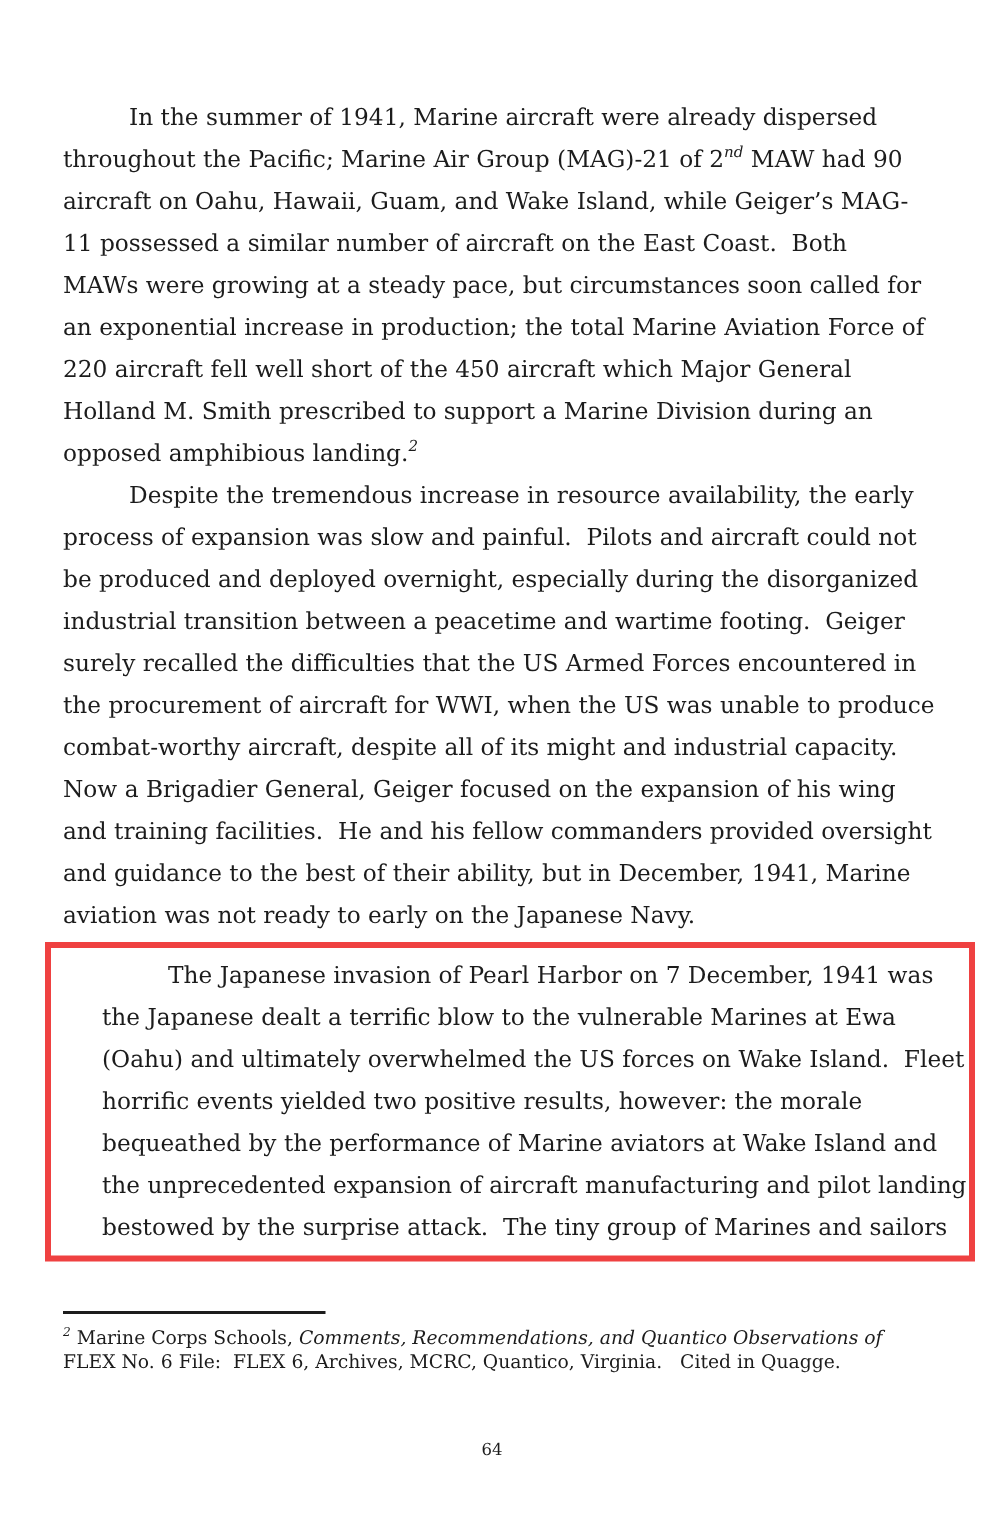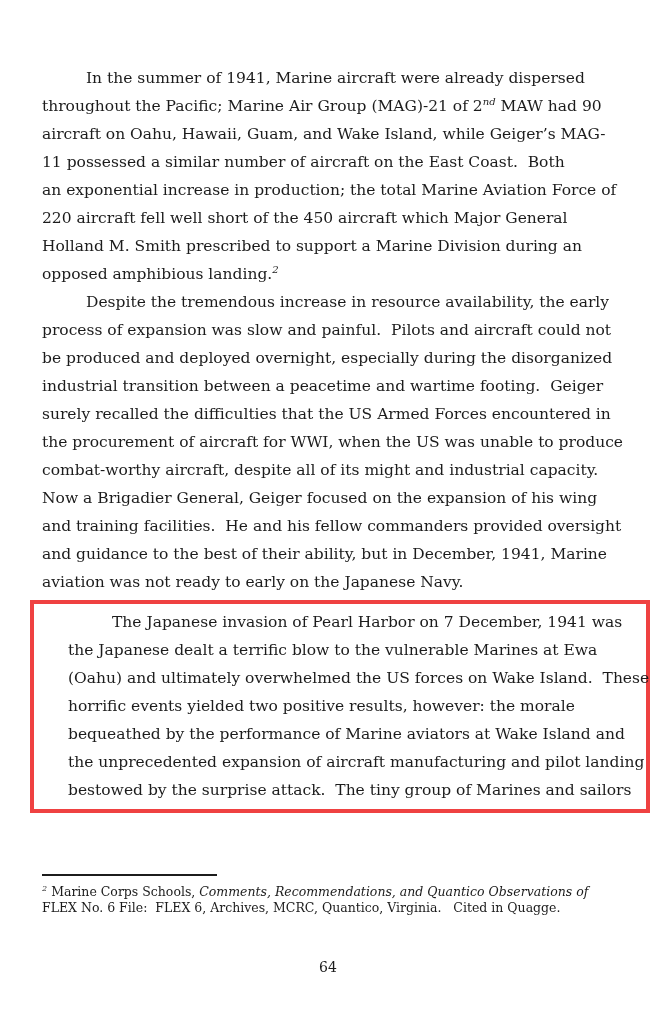--- a/index.html
+++ b/index.html
@@ -54,35 +54,36 @@
     line-height: 16px;
     height: 16px;
   }
   .footnote .line:first-child { text-indent: 0; }
   .page-number {
     position: absolute;
     top: 957px;
     left: 0;
     width: 100%;
     text-align: center;
-    font-size: 14px;
+    font-size: 11px;
     line-height: 20px;
   }
 </style>
 </head>
 <body>
 
 <div class="page">
 
   <div class="body-text">
     <div class="para">
         <div class="line"><span>In the summer of 1941, Marine aircraft were already dispersed</span></div>
         <div class="line"><span>throughout the Pacific; Marine Air Group (MAG)-21 of 2</span><sup>nd</sup><span> MAW had 90</span></div>
         <div class="line"><span>aircraft on Oahu, Hawaii, Guam, and Wake Island, while Geiger’s MAG-</span></div>
         <div class="line"><span>11 possessed a similar number of aircraft on the East Coast.  Both</span></div>
+        <div class="line"><span>MAWs were growing at a steady pace, but circumstances soon called for</span></div>
         <div class="line"><span>an exponential increase in production; the total Marine Aviation Force of</span></div>
         <div class="line"><span>220 aircraft fell well short of the 450 aircraft which Major General</span></div>
         <div class="line"><span>Holland M. Smith prescribed to support a Marine Division during an</span></div>
         <div class="line"><span>opposed amphibious landing.</span><sup>2</sup></div>
       </div>
     <div class="para">
         <div class="line"><span>Despite the tremendous increase in resource availability, the early</span></div>
         <div class="line"><span>process of expansion was slow and painful.  Pilots and aircraft could not</span></div>
         <div class="line"><span>be produced and deployed overnight, especially during the disorganized</span></div>
         <div class="line"><span>industrial transition between a peacetime and wartime footing.  Geiger</span></div>
@@ -91,21 +92,21 @@
         <div class="line"><span>combat-worthy aircraft, despite all of its might and industrial capacity.</span></div>
         <div class="line"><span>Now a Brigadier General, Geiger focused on the expansion of his wing</span></div>
         <div class="line"><span>and training facilities.  He and his fellow commanders provided oversight</span></div>
         <div class="line"><span>and guidance to the best of their ability, but in December, 1941, Marine</span></div>
         <div class="line"><span>aviation was not ready to early on the Japanese Navy.</span></div>
       </div>
     <div class="highlight-box" style="border-color: rgb(239, 65, 65); padding-left: 34px;">
       <div class="para">
           <div class="line"><span>The Japanese invasion of Pearl Harbor on 7 December, 1941 was</span></div>
           <div class="line"><span>the Japanese dealt a terrific blow to the vulnerable Marines at Ewa</span></div>
-          <div class="line"><span>(Oahu) and ultimately overwhelmed the US forces on Wake Island.  These</span></div>
+          <div class="line"><span>(Oahu) and ultimately overwhelmed the US forces on Wake Island.  Fleet</span></div>
           <div class="line"><span>horrific events yielded two positive results, however: the morale</span></div>
           <div class="line"><span>bequeathed by the performance of Marine aviators at Wake Island and</span></div>
           <div class="line"><span>the unprecedented expansion of aircraft manufacturing and pilot landing</span></div>
           <div class="line"><span>bestowed by the surprise attack.  The tiny group of Marines and sailors</span></div>
         </div>
     </div>
   </div>
 
   <div class="footnote-area">
     <div class="footnote-rule"></div>

